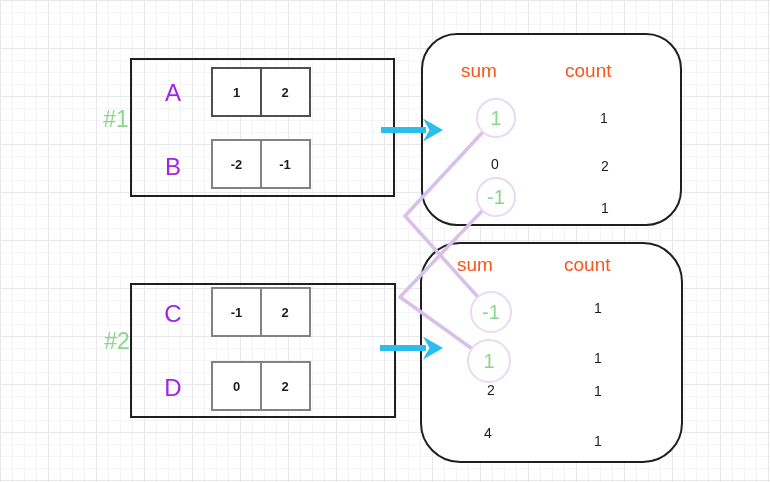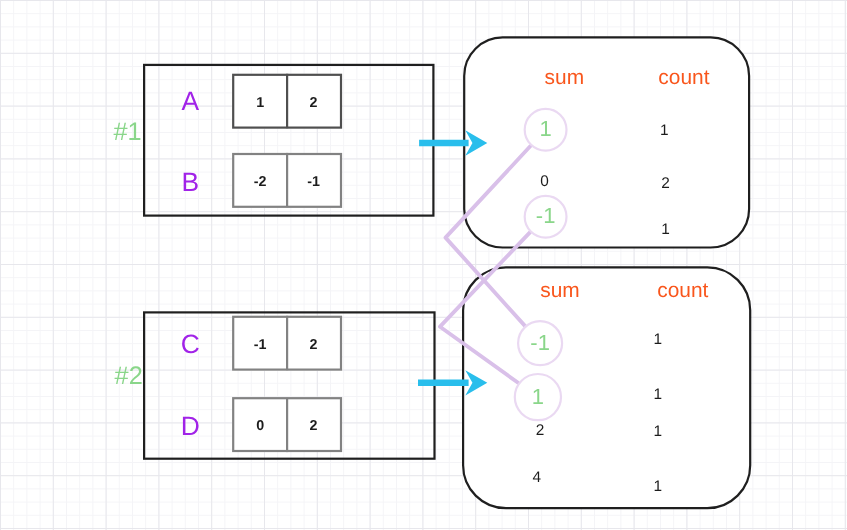--- a/index.html
+++ b/index.html
@@ -20,21 +20,21 @@
   .letter{font-size:24px;line-height:27px;color:var(--purple);font-weight:500;text-align:center;width:40px}
   .pair{display:flex}
   .cell{width:51px;height:50px;box-sizing:border-box;background:#fff;
         border:2.5px solid var(--cell-border);display:flex;align-items:center;justify-content:center;
         font-size:13px;font-weight:700;color:var(--ink)}
   .cell + .cell{margin-left:-2.5px}
   .pair.dark .cell{border-color:var(--cell-border-dark)}
   .rbox{border:2px solid #1f1f1f;background:#fff;box-sizing:border-box}
   .r1{border-radius:36px}
   .r2{border-radius:40px}
-  .hdr{font-size:19px;line-height:20px;color:var(--orange);text-align:right;font-weight:500}
+  .hdr{font-size:19px;line-height:20px;color:var(--orange);text-align:left;font-weight:500}
   .circ{box-sizing:border-box;border-radius:50%;border:2px solid var(--ring);background:#fff;
         display:flex;align-items:center;justify-content:center;
         font-size:20px;color:var(--green);font-weight:500;z-index:6}
   .c40{width:40px;height:40px}
   .c42{width:42px;height:42px}
   .c44{width:44px;height:44px}
   .num{font-size:14px;line-height:16px;color:var(--ink);text-align:center;width:40px}
   svg.overlay{position:absolute;left:0;top:0;z-index:5;pointer-events:none}
 </style>
 </head>

